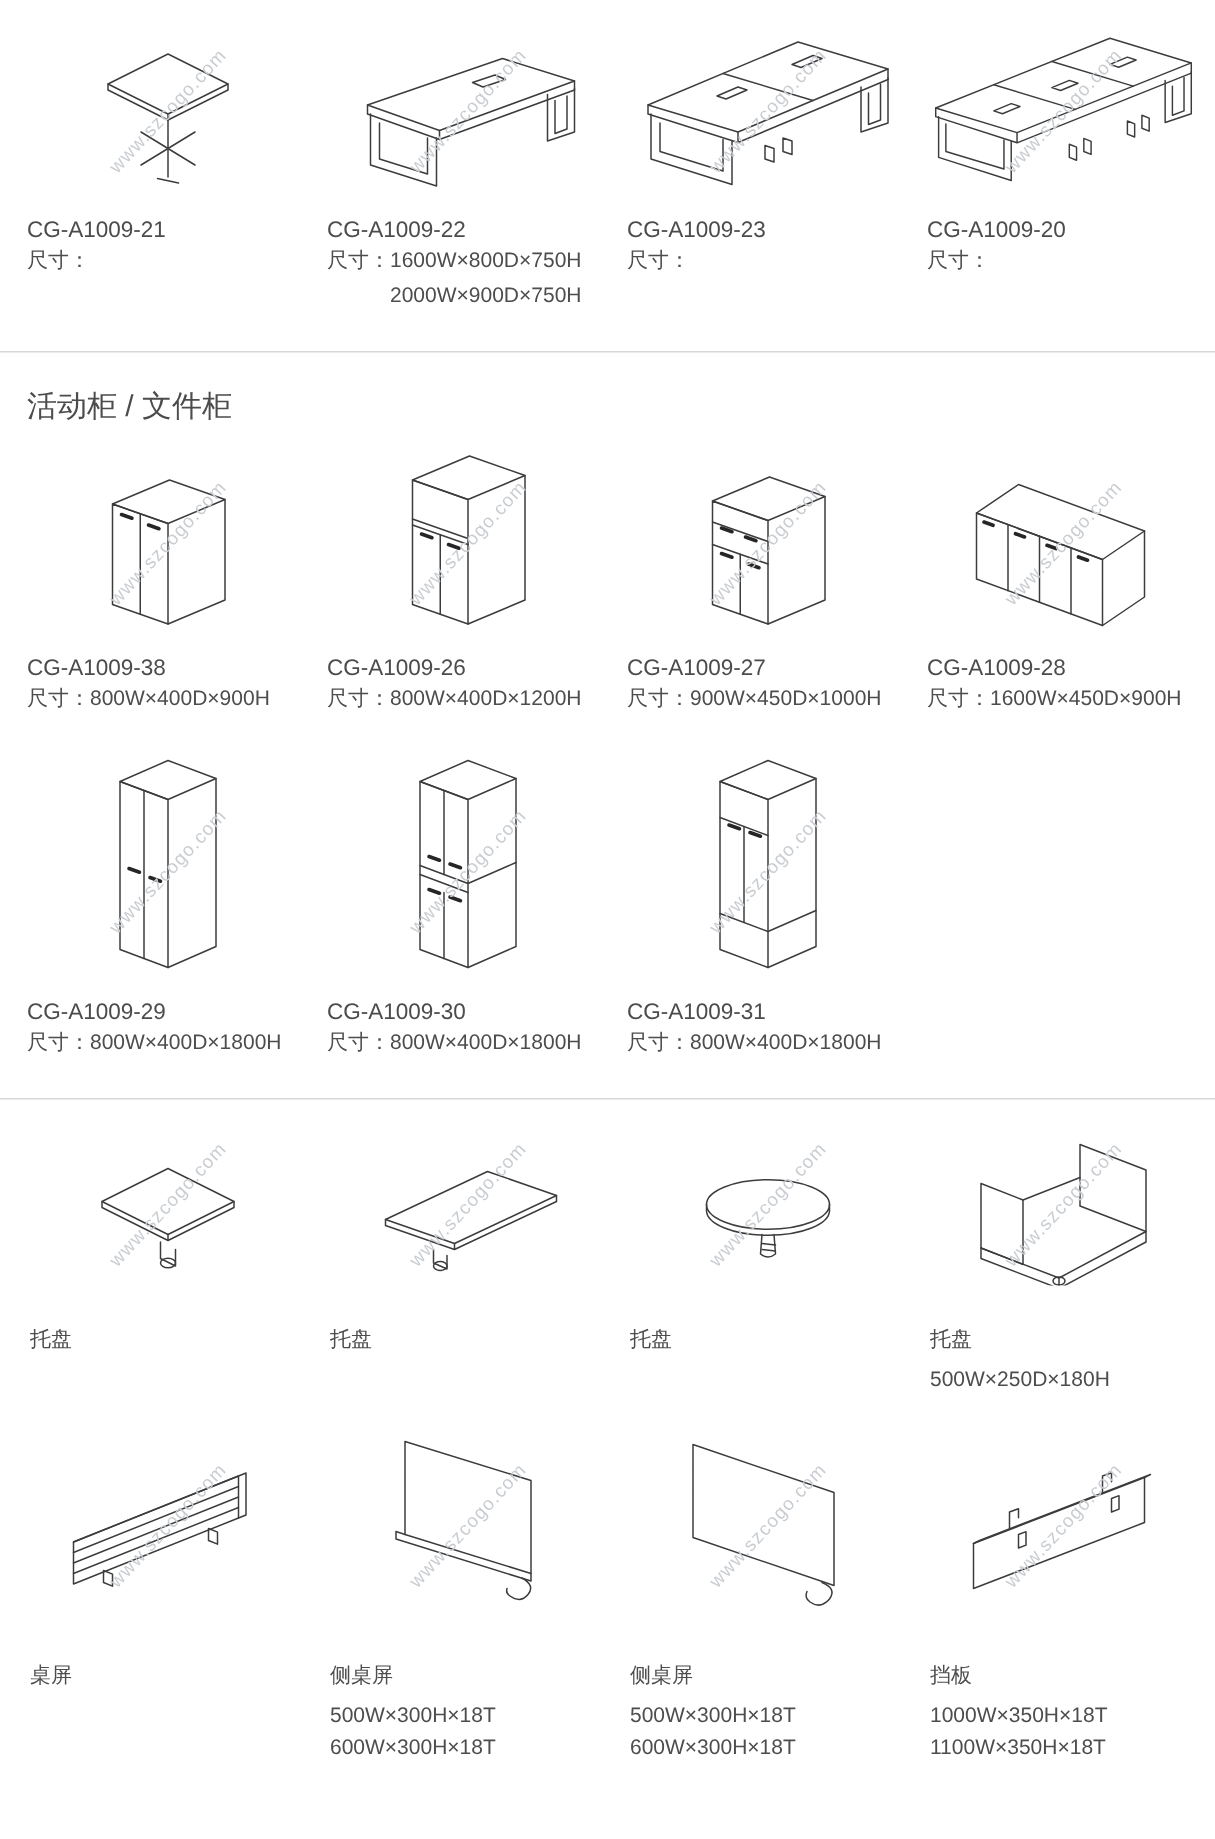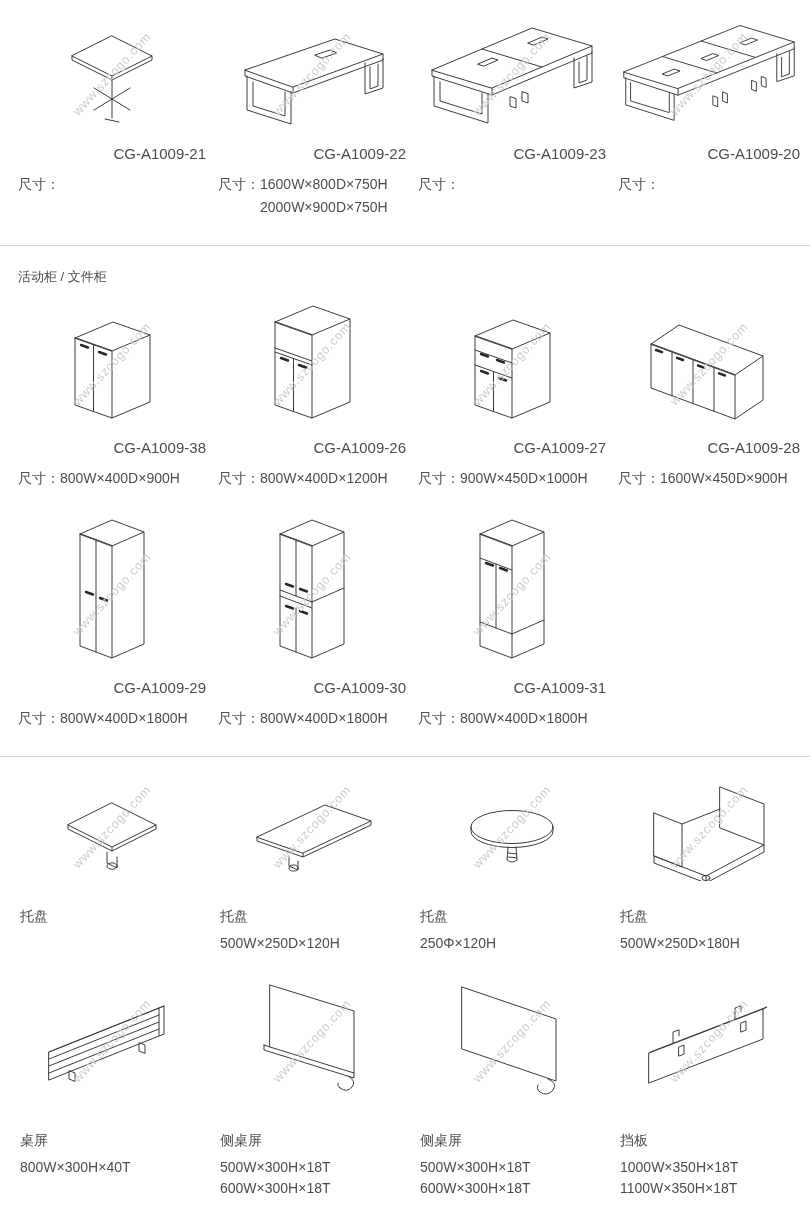--- a/index.html
+++ b/index.html
@@ -6,24 +6,24 @@
 html,body{margin:0;padding:0}
 body{width:810px;background:#fff;color:#4d4d4d;font-family:"Liberation Sans","DejaVu Sans",sans-serif}
 .page{width:810px;min-height:1226px;padding-bottom:28px;overflow:hidden}
 .grid{display:grid;grid-template-columns:200px 200px 200px 194px;padding-left:12px;padding-right:4px}
 .cell{padding:0 6px}
 .draw{position:relative;display:flex;align-items:flex-end;justify-content:center}
 .wm{position:absolute;left:50%;top:52%;transform:translate(-50%,-50%) rotate(-47deg);font-size:12.5px;letter-spacing:.8px;color:#c9cdd2;white-space:nowrap;pointer-events:none}
 svg{display:block}
 .ln{stroke:#3c3c3c;fill:none;stroke-width:1;stroke-linejoin:round;stroke-linecap:round}
 .hd{stroke:#262626;stroke-width:2.4;stroke-linecap:round}
-.code{text-align:right;font-size:15px;margin-top:15px;color:#4c4c4c}
-.dims{display:flex;font-size:14px;margin-top:11px;line-height:23px}
+.code{text-align:left;font-size:15px;margin-top:15px;color:#4c4c4c}
+.dims{display:flex;font-size:14px;line-height:23px}
 .dims .lines div{white-space:nowrap}
-.sec-title{font-size:13px;margin:0;padding:22px 0 0 18px;font-weight:400;color:#4c4c4c}
+.sec-title{font-size:20px;margin:0;padding:22px 0 0 18px;font-weight:400;color:#4c4c4c}
 hr.div{border:none;border-top:1px solid #d8d8d8;margin:26px 0 0}
 .name{font-size:14px;margin-top:27px;padding-left:2px}
 .sizes{font-size:14px;line-height:21.5px;margin-top:7px;padding-left:2px}
 .g1{padding-top:14px}
 .g1 .draw{height:116px}
 .g2{margin-top:14px}
 .g2 .draw{height:124px}
 .g3{margin-top:28px}
 .g3 .draw{height:146px}
 .g4{margin-top:12px}
@@ -331,41 +331,35 @@
         <svg width="135" height="84" viewBox="0 0 135 84">
           <g class="ln">
             <polygon points="12,40 80,8 126,24 58,56"></polygon>
             <path d="M12,40 L12,44 L58,60 L58,56 M58,60 L126,28 L126,24"></path>
             <path d="M44,60 L44,69 L53,73 L53,64"></path>
             <ellipse cx="48.5" cy="71" rx="4.5" ry="3"></ellipse>
           </g>
         </svg>
       </div>
       <div class="name">托盘</div>
-      <div class="sizes">
-        <div>500W×250D×120H</div>
-      </div>
     </div>
 
     <div class="cell">
       <div class="draw">
         <span class="wm">www.szcogo.com</span>
         <svg width="96" height="84" viewBox="0 0 96 84">
           <g class="ln">
             <ellipse cx="48" cy="30" rx="41" ry="16.5"></ellipse>
             <path d="M7,30 L7,34 A41,16.5 0 0 0 89,34 L89,30"></path>
             <path d="M44,50 L43,63 Q48,67 53,63 L52,50"></path>
             <path d="M44,56 l9,1 M44,60 l9,1"></path>
           </g>
         </svg>
       </div>
       <div class="name">托盘</div>
-      <div class="sizes">
-        <div>250Φ×120H</div>
-      </div>
     </div>
 
     <div class="cell">
       <div class="draw">
         <span class="wm">www.szcogo.com</span>
         <svg width="135" height="102" viewBox="0 0 135 102">
           <g class="ln">
             <path d="M78,8 L122,25 L122,66 L78,49 Z"></path>
             <path d="M12,34 L40,45 L40,88 L12,77 Z"></path>
             <path d="M40,45 L78,30"></path>
@@ -391,23 +385,20 @@
           <g class="ln">
             <path d="M12,62 L122,18 L122,46 L12,90 Z"></path>
             <path d="M12,62 L17,60 L127,16 L122,18 M127,16 L127,44 L122,46"></path>
             <path d="M12,69 L122,25 M12,76 L122,32 M12,83 L122,39"></path>
             <path d="M32,81 l0,8 l6,2.4 l0,-8 z"></path>
             <path d="M102,53 l0,8 l6,2.4 l0,-8 z"></path>
           </g>
         </svg>
       </div>
       <div class="name">桌屏</div>
-      <div class="sizes">
-        <div>800W×300H×40T</div>
-      </div>
     </div>
 
     <div class="cell">
       <div class="draw">
         <span class="wm">www.szcogo.com</span>
         <svg width="112" height="130" viewBox="0 0 112 130">
           <g class="ln">
             <path d="M14,10 L98,36 L98,98 L14,72 Z"></path>
             <path d="M8,70 L8,75 L98,103 L98,98 M8,70 L14,72"></path>
             <path d="M92,101 q9,5 4,11 q-5,6 -12,1 q-3,-2 -2,-5"></path>

